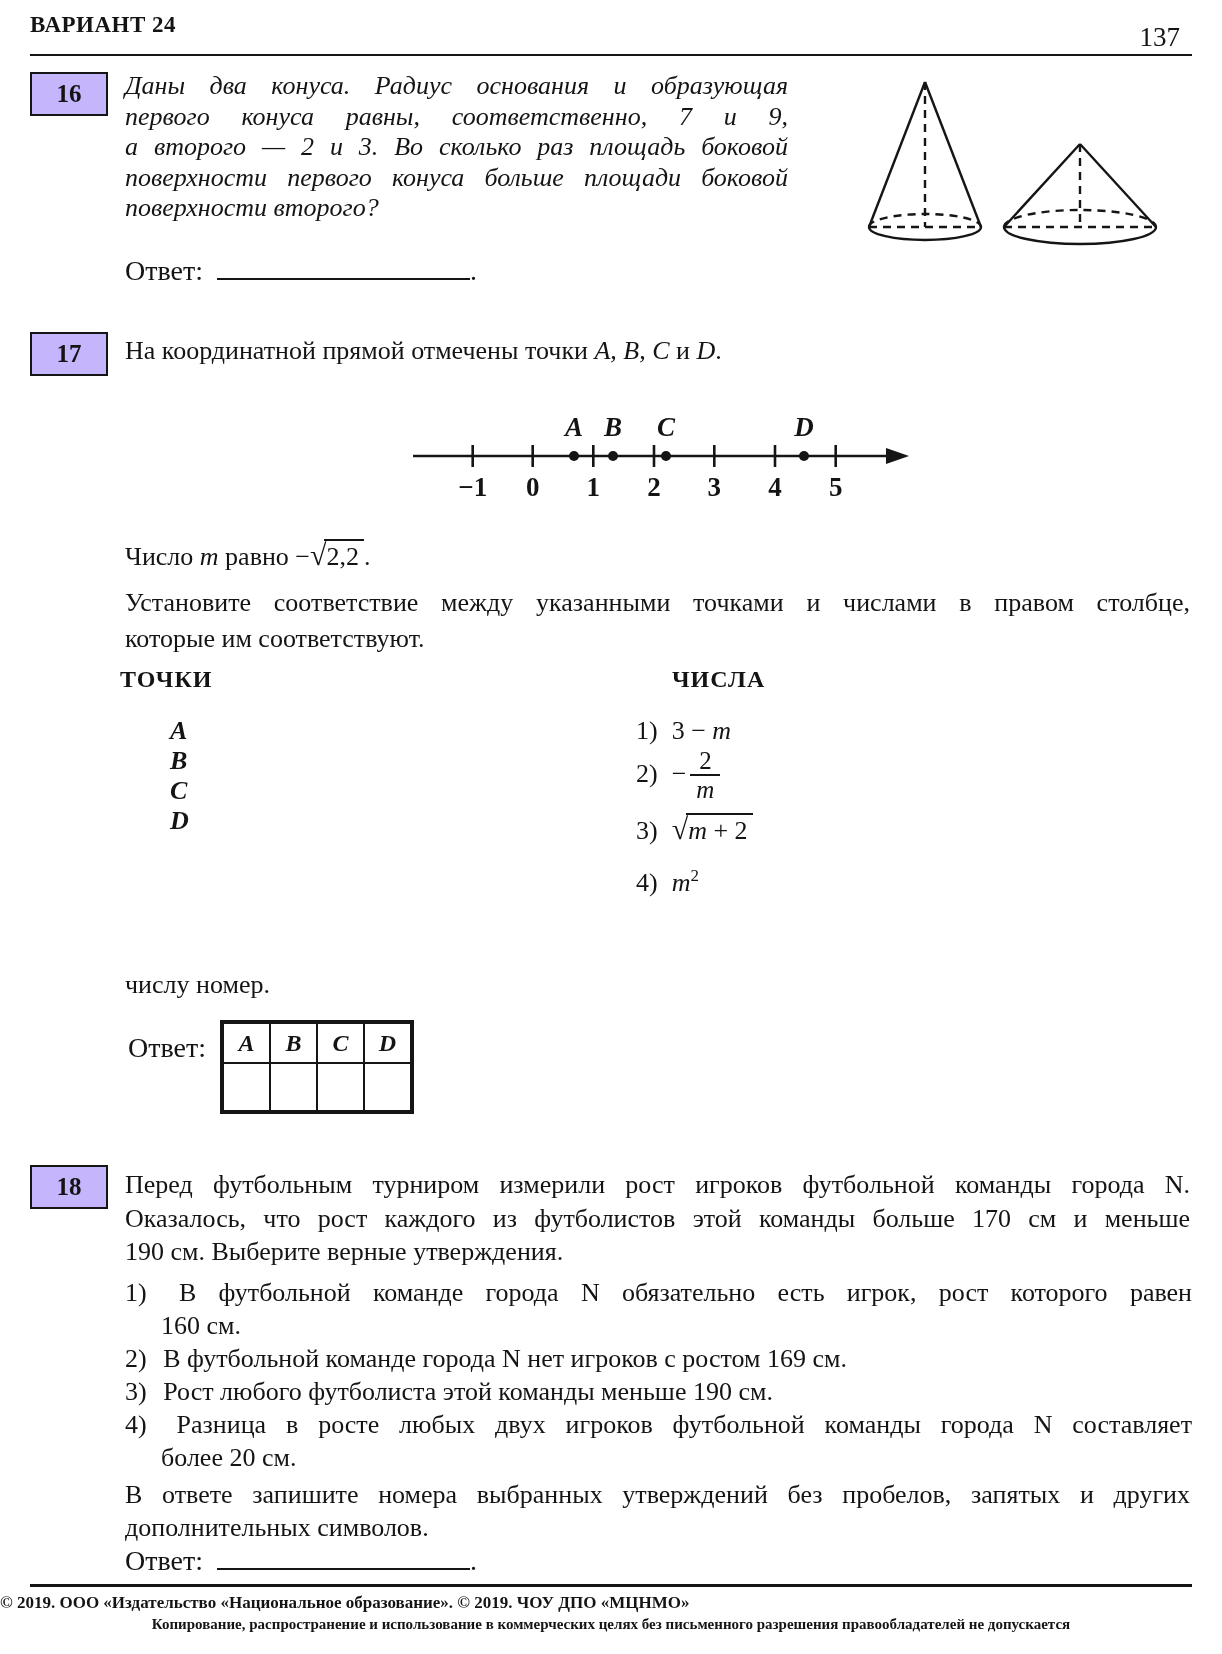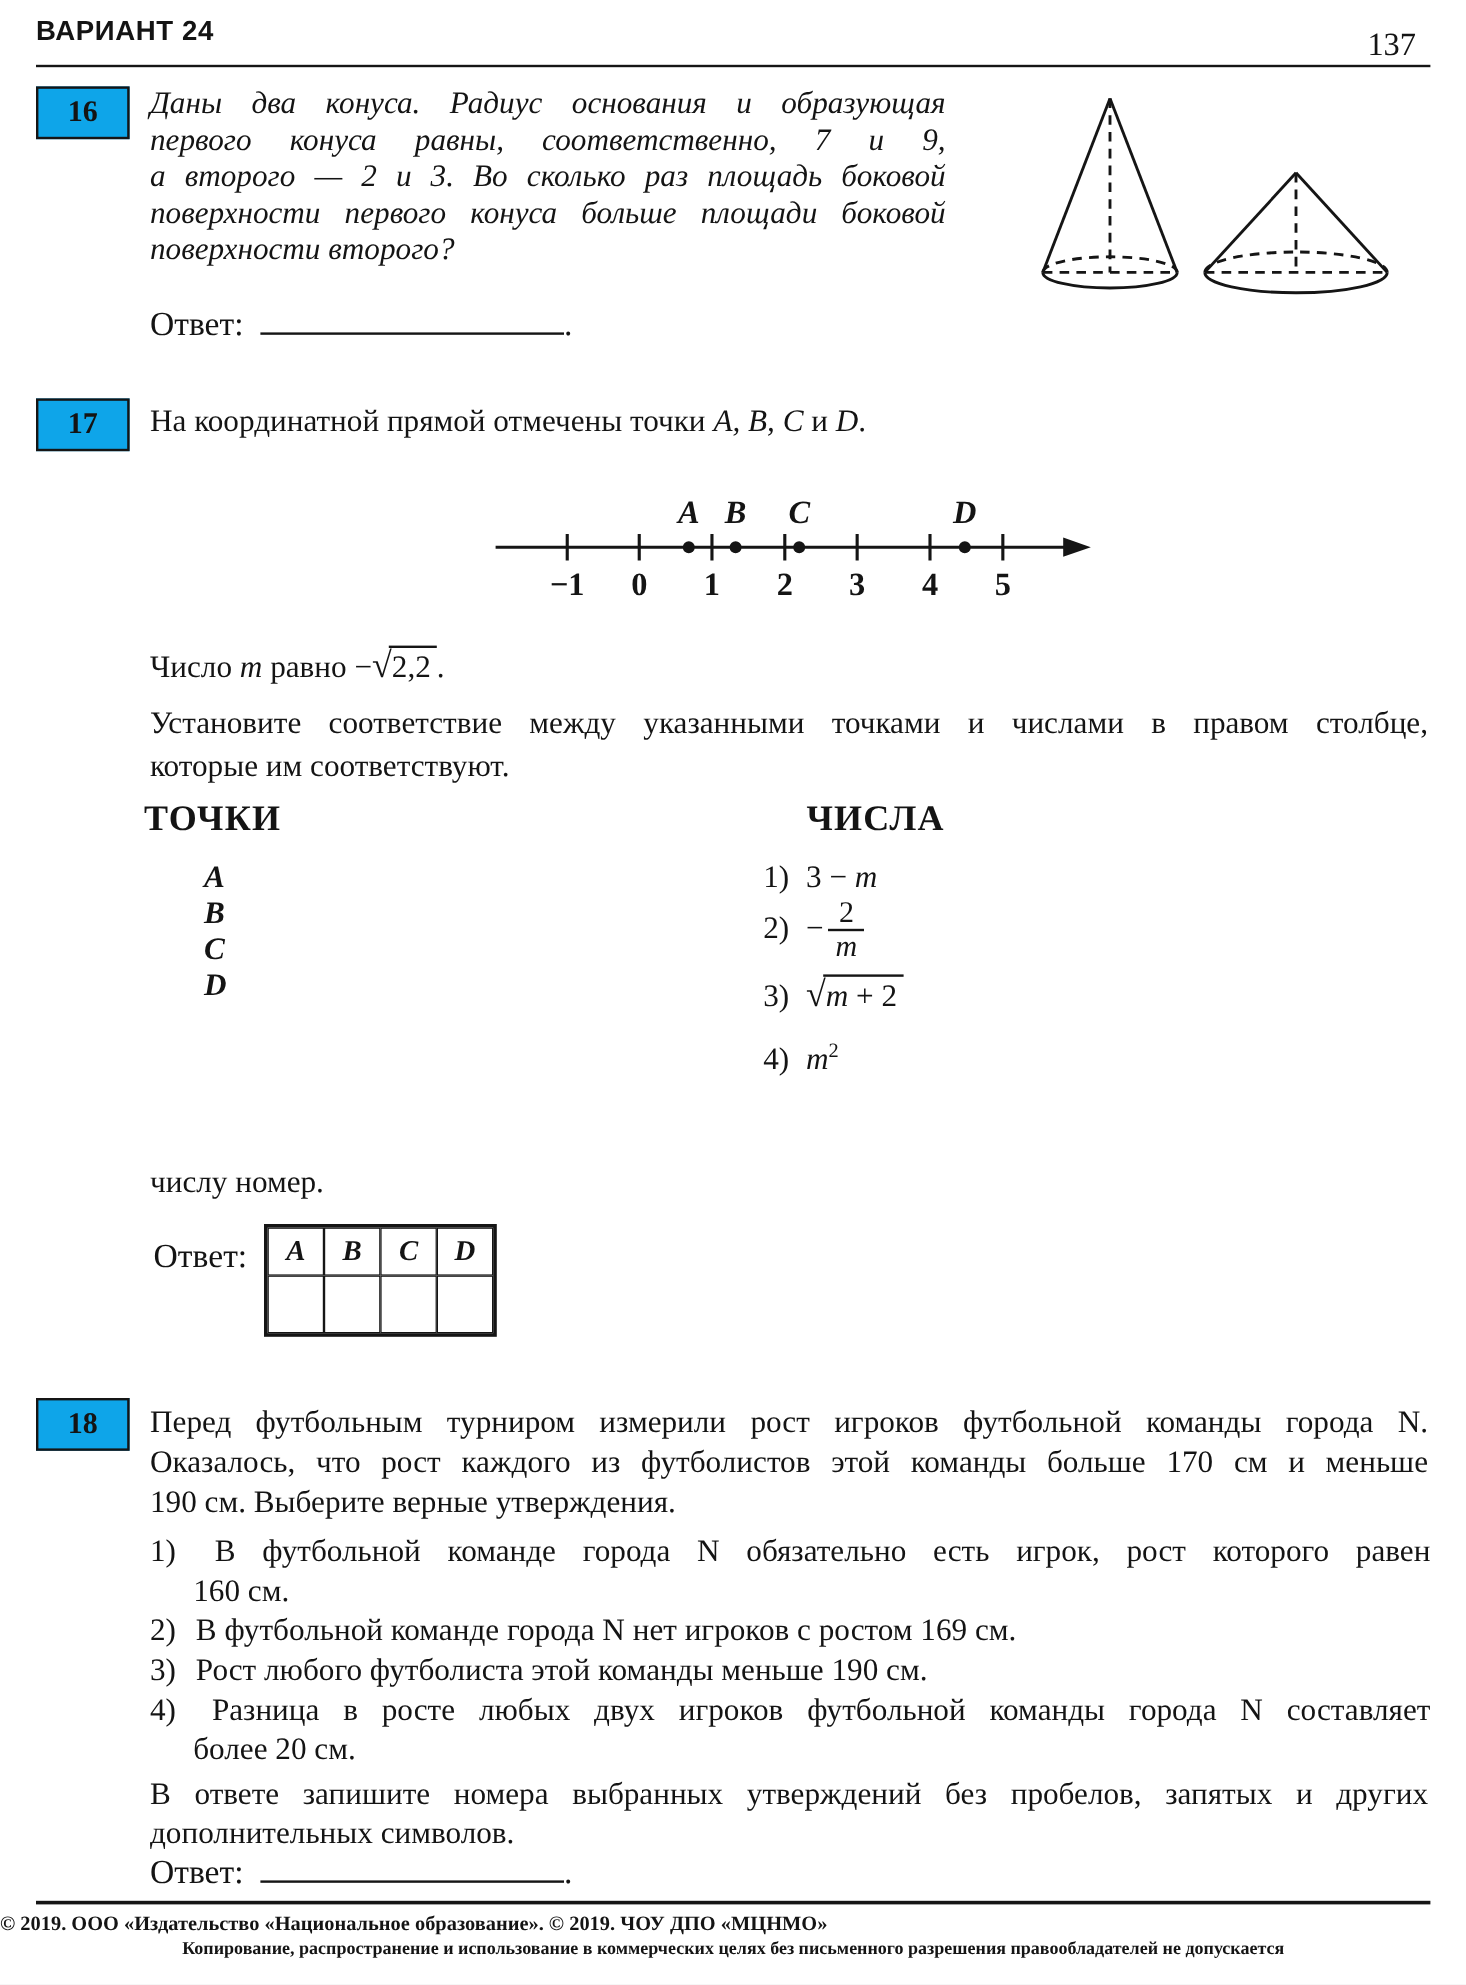--- a/index.html
+++ b/index.html
@@ -3,28 +3,28 @@
 <meta charset="utf-8">
 <style>
   html,body { margin:0; padding:0; background:#e8e8e8; }
   .page {
     position:relative; width:1222px; height:1654px; margin:0 auto;
     background:#ffffff; color:#141414;
     font-family:"Liberation Serif", serif; overflow:hidden;
   }
   
   .hdr-left { position:absolute; left:30px; top:12px;
-    font-family:Liberation Sans, sans-serif; font-size:23px; font-weight:600; letter-spacing:.5px; }
+    font-family:Liberation Serif, serif; font-size:23px; font-weight:600; letter-spacing:.5px; }
   .pageno { position:absolute; right:42px; top:22px; font-size:27px; }
   .hdr-rule { position:absolute; left:30px; top:54px; width:1162px; height:2px; background:#151515; }
 
   
   .qbox { position:absolute; left:30px; width:74px; height:40px; border:2.5px solid #151515;
     display:flex; align-items:center; justify-content:center;
-    font-size:25px; font-weight:bold; background:#0ea5e9; }
+    font-size:25px; font-weight:bold; background:#c4b5fd; }
 
   .t { font-size:26px; line-height:30.5px; }
   .just { text-align:justify; text-align-last:justify; }
   .abs { position:absolute; }
   i, .it { font-style:italic; }
 
   
   .p16-text { left:125px; top:71px; width:663px;font-style:italic; }
   .cones { left:835px; top:62px; }
   .ans-row { font-size:28px; }
@@ -38,21 +38,21 @@
 
   
   .sqrt { white-space:nowrap; }
   .sqrt .sign { font-size:30px; }
   .sqrt .bar { border-top:2.2px solid #151515; padding:1px 5px 0 2px; margin-left:-2px;text-align:center; }
   .frac { display:inline-block; vertical-align:middle; text-align:center; margin:0 4px; }
   .frac .num { display:block; font-size:25px; line-height:26px; padding:0 6px; }
   .frac .den { display:block; font-size:25px; line-height:28px; border-top:2px solid #151515; padding:0 6px; }
   sup.p2 { font-size:17px; }
 
-  .colhdr { font-size:30px; font-weight:600; letter-spacing:1px; }
+  .colhdr { font-size:24px; font-weight:600; letter-spacing:1px; }
   .letter-item { font-size:26px; font-weight:600; font-style:italic; line-height:30px; }
   .opt { font-size:26px; }
   .opt .onum { display:inline-block; margin-right:14px; }
 
   
   .ans-table { position:absolute; left:220px; top:1020px; border:3px solid #151515;
     display:grid; grid-template-columns:repeat(4,47px); grid-template-rows:40px 48px; }
   .ans-cell { border:1.5px solid #151515; display:flex; align-items:center; justify-content:center;
     font-size:24px; font-weight:600; font-style:italic; }
 

